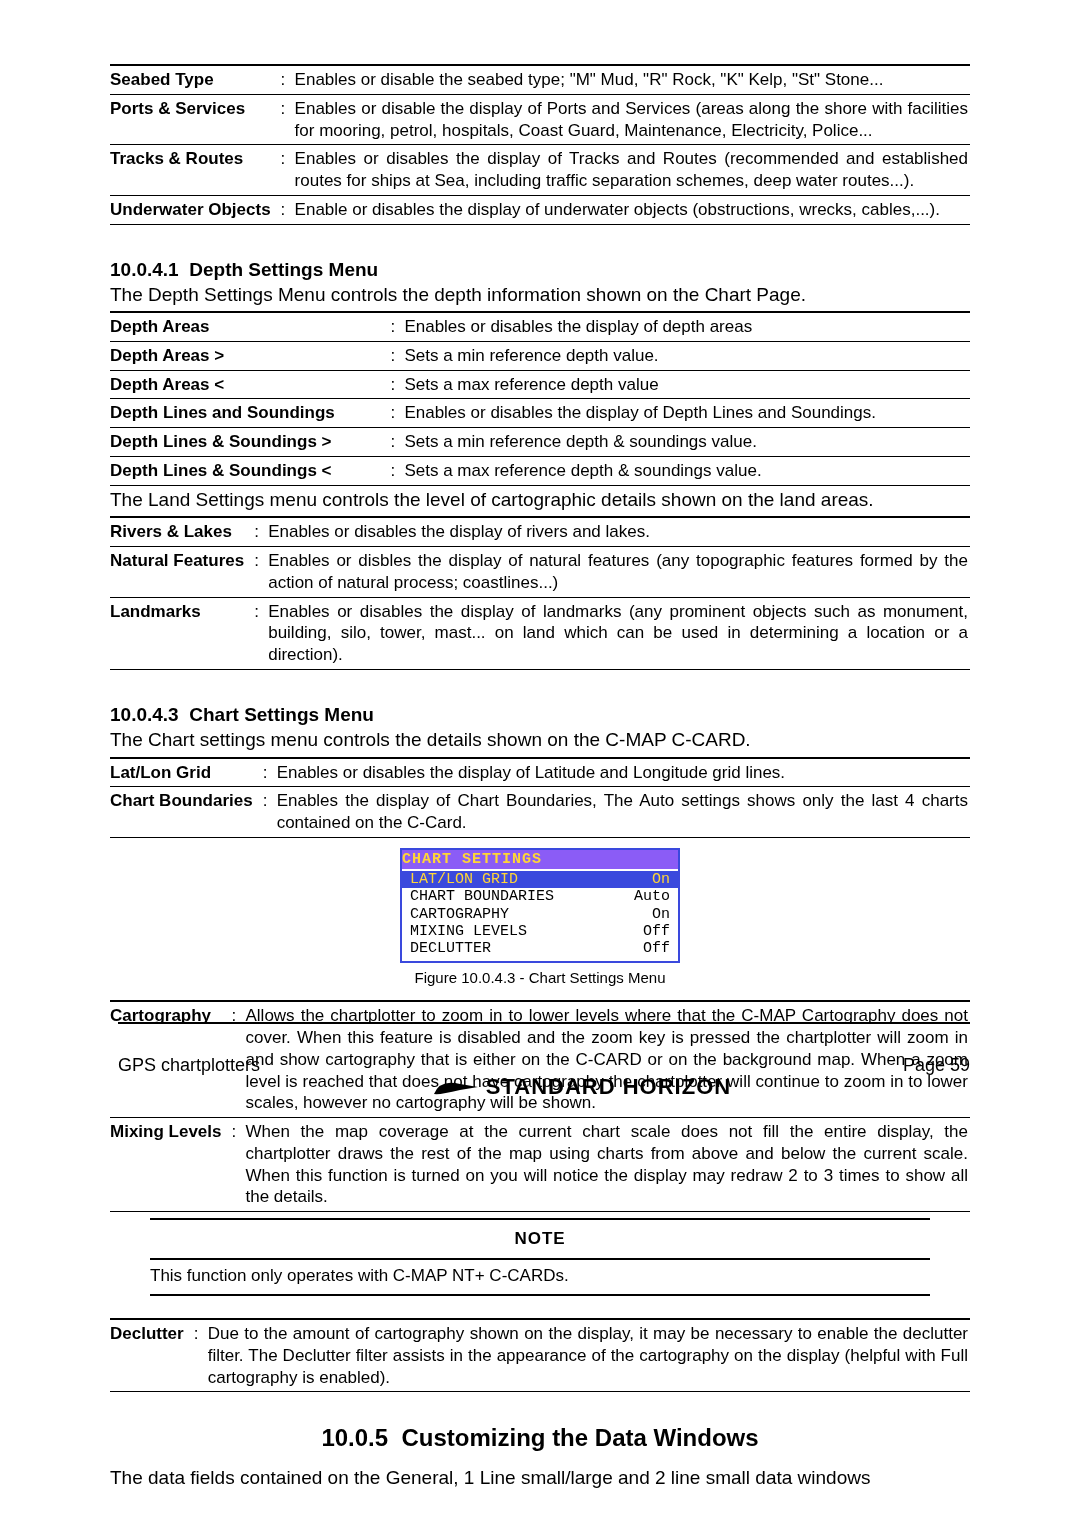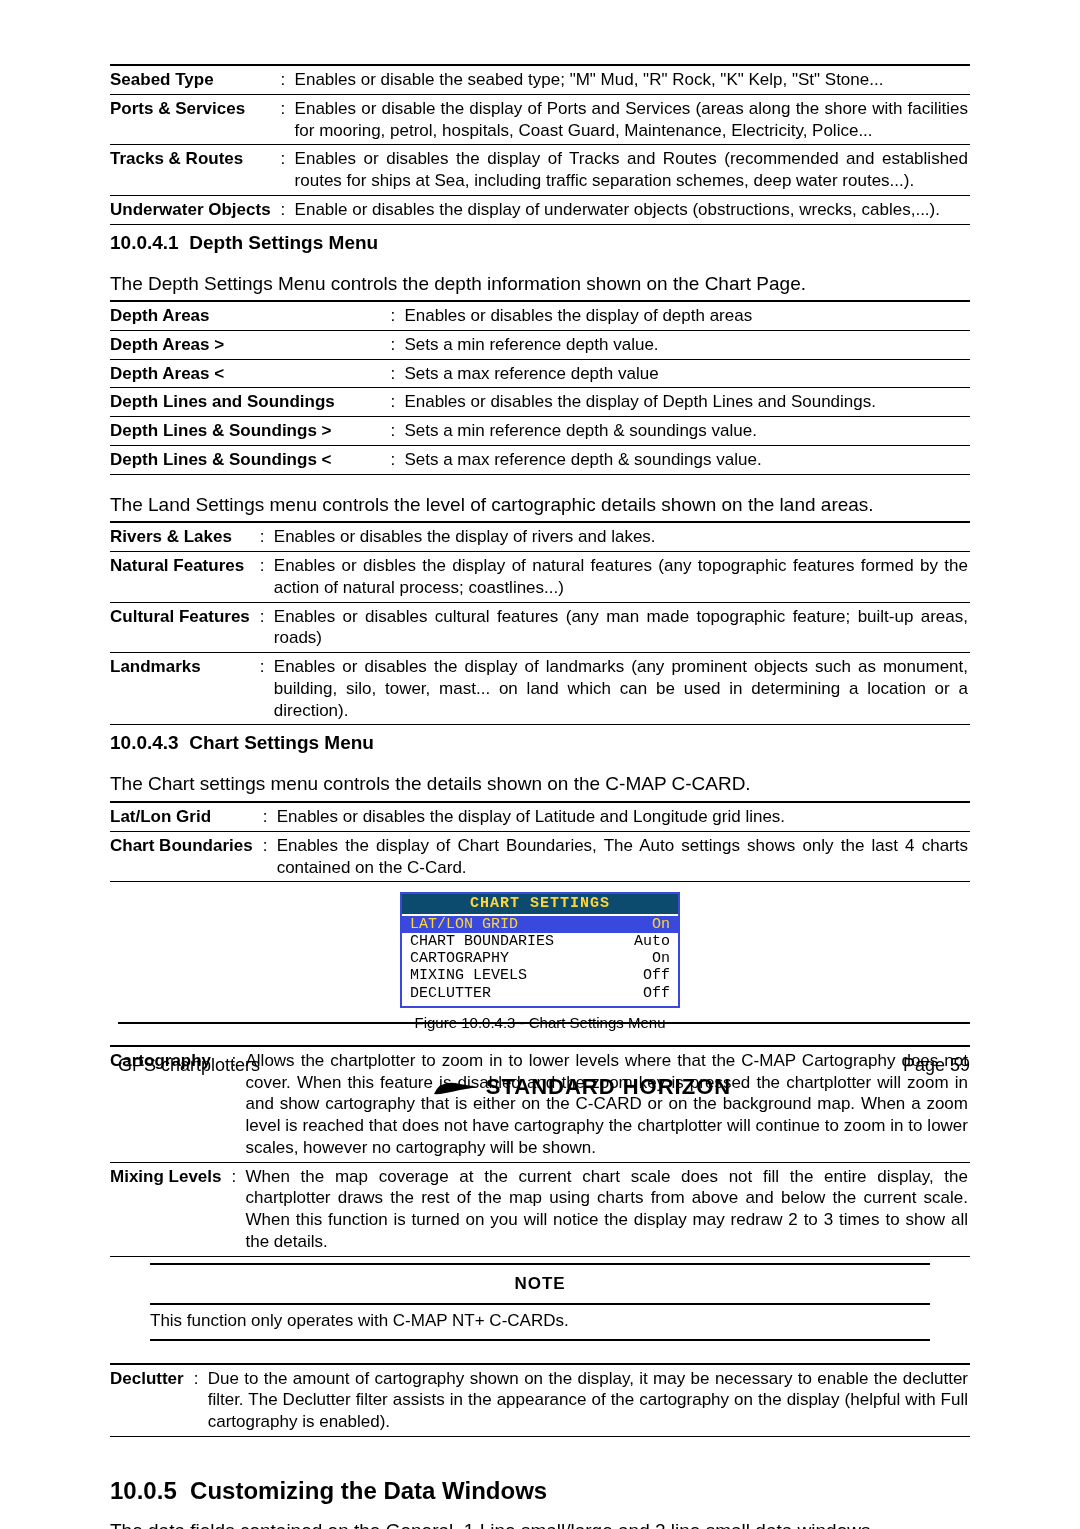--- a/index.html
+++ b/index.html
@@ -41,34 +41,35 @@
     padding-right: 6px;
     width: 8px;
   }
   table.def td.desc {
     text-align: justify;
   }
   .sec-head {
     font-family: Arial, Helvetica, sans-serif;
     font-size: 19px;
     font-weight: bold;
-    margin-top: 7px;
+    margin-top: 34px;
   }
   .sec-intro {
     font-size: 19px;
     line-height: 1.3;
-    margin: 18px 0 4px 0;
+    margin: 2px 0 4px 0;
     text-align: justify;
   }
   .major-head {
     font-family: Arial, Helvetica, sans-serif;
     font-weight: 900;
     font-size: 24px;
-    margin-top: 40px;
+    margin-top: 32px;
     margin-bottom: 14px;
+    text-align: center;
   }
   .major-intro {
     font-size: 19px;
     text-align: justify;
     line-height: 1.3;
   }
   .note-box {
     margin: 6px 40px 6px 40px;
   }
   .note-line {
@@ -91,23 +92,22 @@
     width: 280px;
   }
   .chart-menu-inner {
     border: 2px solid #3a49dd;
     background: #fff;
     font-family: "Courier New", monospace;
     font-size: 15px;
     line-height: 1.15;
   }
   .chart-menu-title {
-    background: #0c4a6e;
+    background: #8b5cf6;
     color: #ffd636;
-    text-align: center;
     font-weight: bold;
     padding: 1px 0;
     letter-spacing: 1px;
   }
   .chart-menu-body {
     padding: 2px 8px 4px 8px;
   }
   .chart-menu-row { display: flex; justify-content: space-between; }
   .chart-menu-row.selected {
     background: #3a49dd;
@@ -226,25 +226,20 @@
     <tbody id="tbl-land">
         <tr>
           <td class="term">Rivers &amp; Lakes</td>
           <td class="colon">:</td>
           <td class="desc">Enables or disables the display of rivers and lakes.</td>
         </tr>
         <tr>
           <td class="term">Natural Features</td>
           <td class="colon">:</td>
           <td class="desc">Enables or disbles the display of natural features (any topographic features formed by the action of natural process; coastlines...)</td>
-        </tr>
-        <tr>
-          <td class="term">Cultural Features</td>
-          <td class="colon">:</td>
-          <td class="desc">Enables or disables cultural features (any man made topographic feature; built-up areas, roads)</td>
         </tr>
         <tr>
           <td class="term">Landmarks</td>
           <td class="colon">:</td>
           <td class="desc">Enables or disables the display of landmarks (any prominent objects such as monument, building, silo, tower, mast... on land which can be used in determining a location or a direction).</td>
         </tr>
       </tbody>
   </table>
 
   <div class="sec-head">

